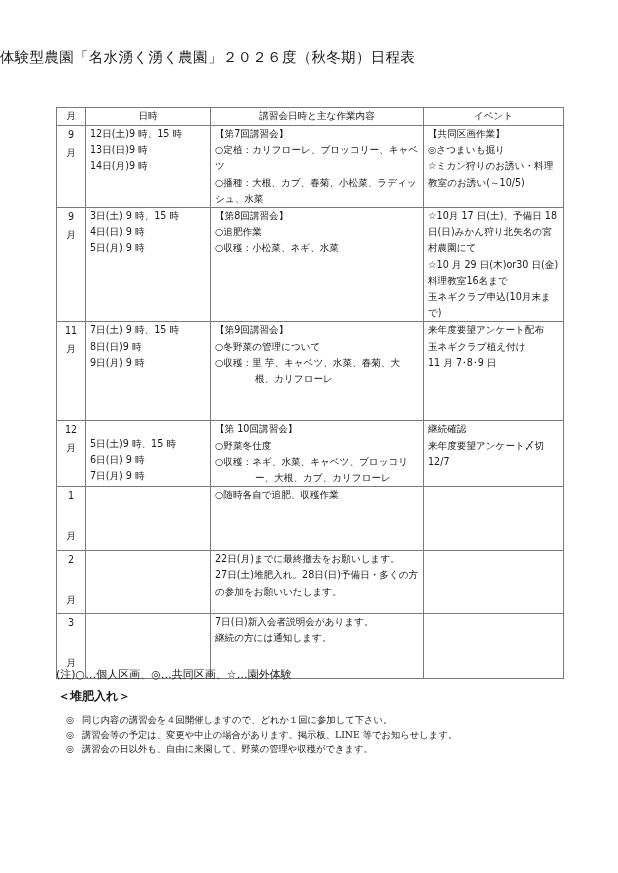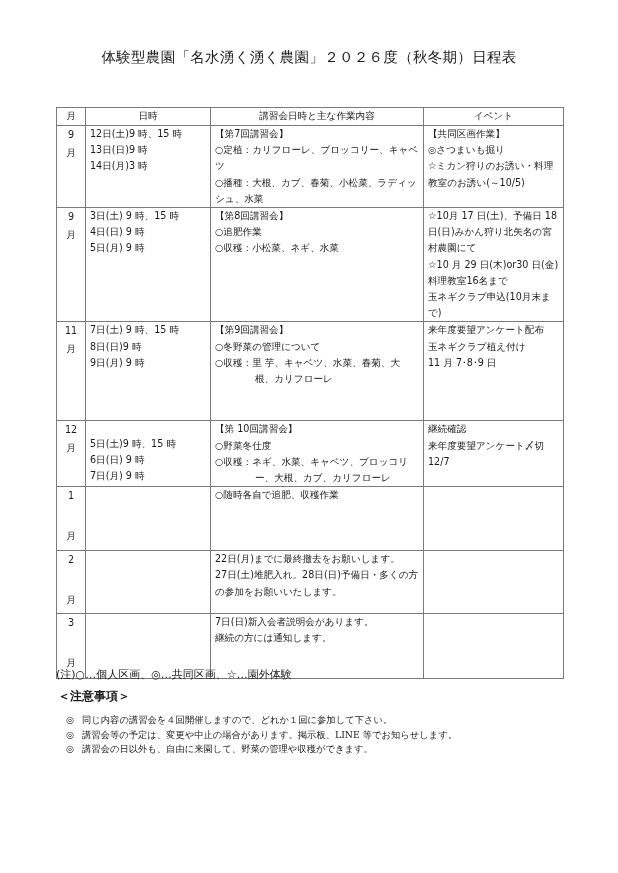--- a/index.html
+++ b/index.html
@@ -1,18 +1,18 @@
 <!DOCTYPE html>
 <html><head>
 <meta charset="utf-8">
 <style>
   html, body { margin:0; padding:0; background:#ffffff; }
   body { width:618px; height:873px; position:relative; overflow:hidden;
          font-family:"DejaVu Sans", "Liberation Sans", sans-serif; color:#1a1a1a; }
-  .title { position:absolute; left:0; top:48px; width:618px; text-align:center;
+  .title { position:absolute; left:0; top:48px; width:618px; text-align:left;
            font-size:14.5px; letter-spacing:0.3px; }
   table.sched { position:absolute; left:56px; top:107px; border-collapse:collapse;
                 table-layout:fixed; width:507px; }
   table.sched td, table.sched th { border:1px solid #7a7a7a; vertical-align:top;
                 font-size:9.6px; line-height:16.2px; padding:0 4px; font-weight:normal; }
   table.sched th { height:17px; text-align:center; vertical-align:middle; padding:0; }
   col.c-month { width:29px; } col.c-date { width:125px; } col.c-content { width:213px; } col.c-event { width:140px; }
   td.month { text-align:center; vertical-align:middle; padding:0; font-size:10px; }
   td.month .m-num, td.month .m-unit { display:block; line-height:18px; }
   td.month.spread .m-num { margin-bottom:22px; }
@@ -50,21 +50,21 @@
   <tbody>
 
     <tr style="height:78px;">
       <td class="month">
         <span class="m-num">9</span>
         <span class="m-unit">月</span>
       </td>
       <td class="date">
         <span class="line">12日(土)9 時、15 時</span>
         <span class="line">13日(日)9 時</span>
-        <span class="line">14日(月)3 時</span>
+        <span class="line">14日(月)9 時</span>
       </td>
       <td>
         <span class="content-line">【第7回講習会】</span>
         <span class="content-line">○定植：カリフローレ、ブロッコリー、キャベツ</span>
         <span class="content-line">○播種：大根、カブ、春菊、小松菜、ラディッシュ、水菜</span>
       </td>
       <td>
         <span class="content-line">【共同区画作業】</span>
         <span class="content-line">◎さつまいも掘り</span>
         <span class="content-line">☆ミカン狩りのお誘い・料理教室のお誘い(～10/5)</span>
@@ -173,19 +173,19 @@
         <span class="content-line">7日(日)新入会者説明会があります。</span>
         <span class="content-line">継続の方には通知します。</span>
       </td>
       <td></td>
     </tr>
   </tbody>
 </table>
 
 <div class="note">(注)○…個人区画、◎…共同区画、☆…園外体験</div>
 
-<div class="notes-heading">＜注意事項＞</div>
+<div class="notes-heading">＜堆肥入れ＞</div>
 
 <ul class="notes-list">
   <li><span class="mark">◎</span><span>同じ内容の講習会を４回開催しますので、どれか１回に参加して下さい。</span></li>
   <li><span class="mark">◎</span><span>講習会等の予定は、変更や中止の場合があります。掲示板、LINE 等でお知らせします。</span></li>
   <li><span class="mark">◎</span><span>講習会の日以外も、自由に来園して、野菜の管理や収穫ができます。</span></li>
 </ul>
 
 </body></html>

